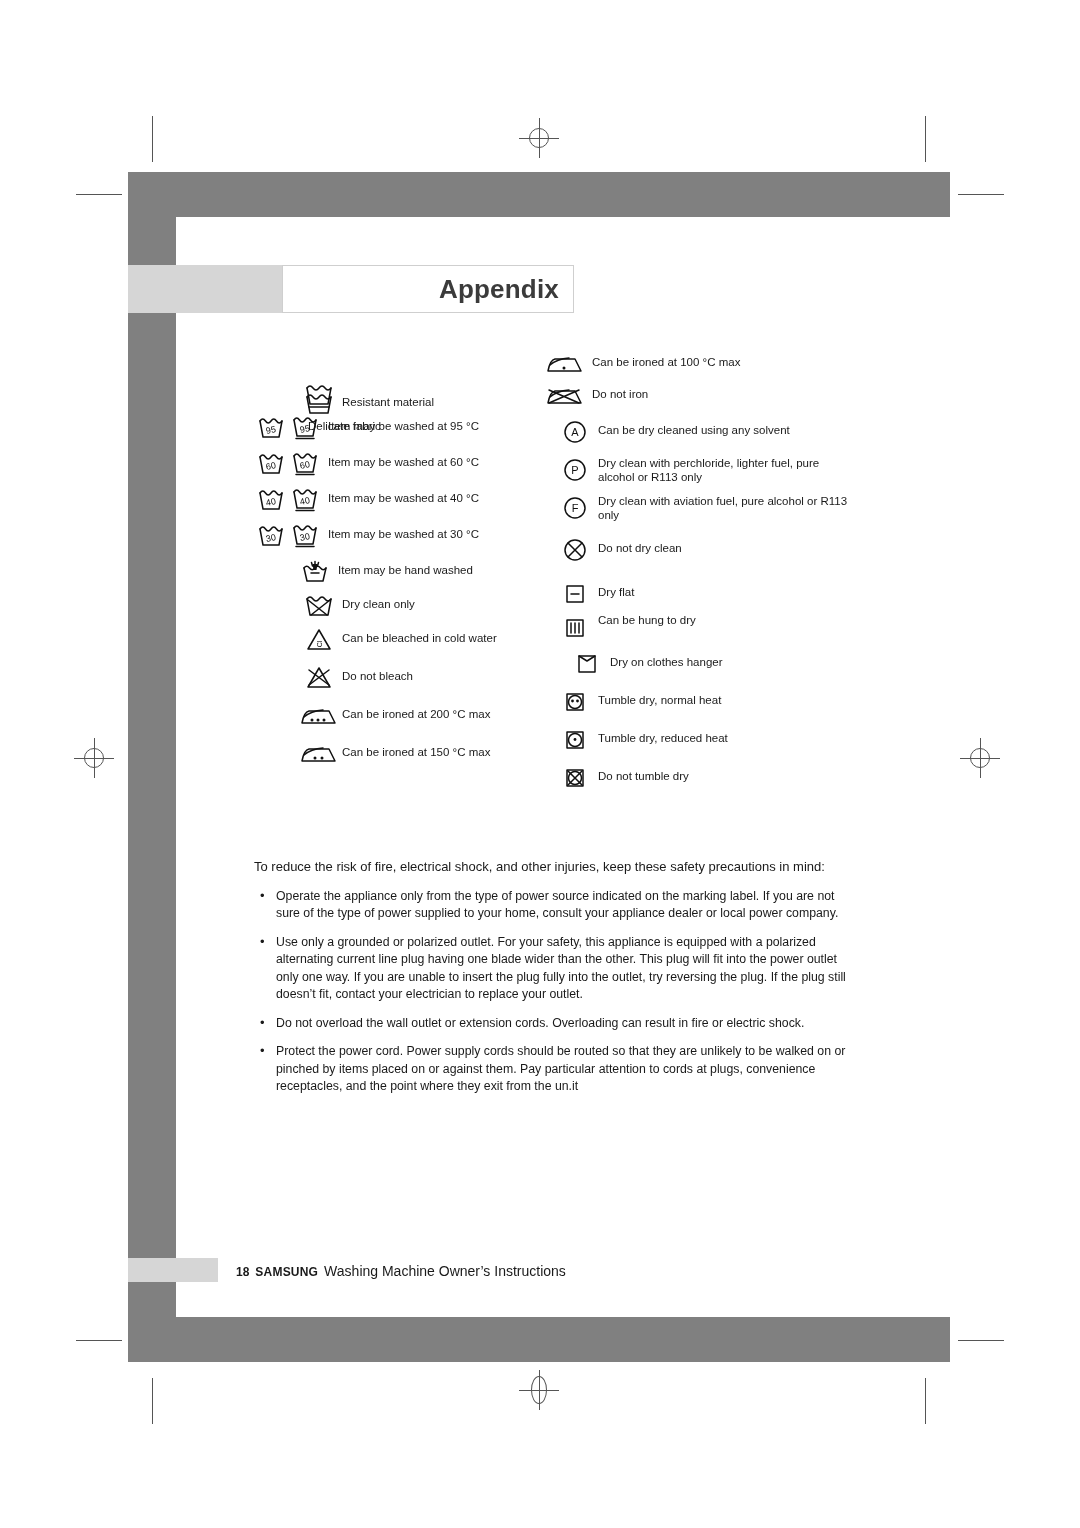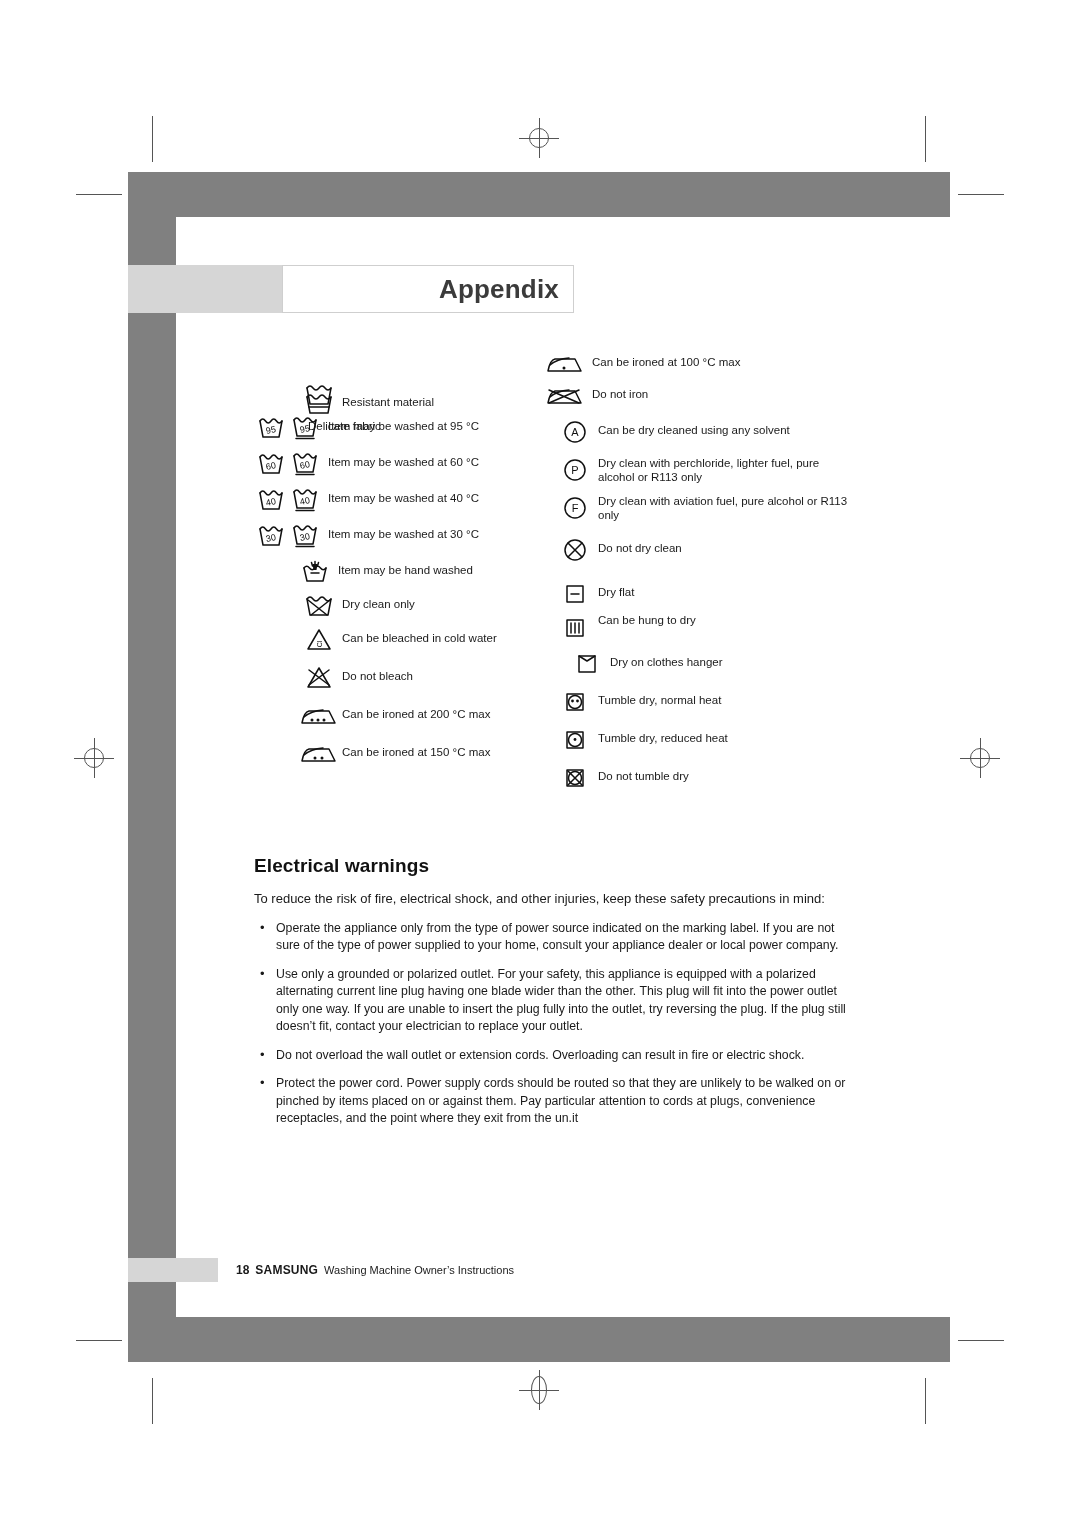--- a/index.html
+++ b/index.html
@@ -65,21 +65,21 @@
   .warn{position:absolute;left:254px;top:855px;width:598px;}
   .intro{font-size:13px;line-height:16.5px;margin:4px 0 12px 0;}
   ul.bullets{list-style:none;margin:0;padding:0;}
   ul.bullets li{position:relative;padding-left:22px;font-size:12.3px;line-height:17.5px;margin-bottom:11px;}
   ul.bullets li:before{content:"\2022";position:absolute;left:6px;top:-1px;font-size:13px;}
 
   
   .footer{position:absolute;left:236px;top:1263px;font-size:11px;display:flex;align-items:baseline;gap:6px;}
   .footer .pg{font-weight:bold;font-size:12px;}
   .footer .brand{font-weight:bold;font-size:12px;letter-spacing:.2px;}
-  .footer .sub{font-size:11px;}
+  .footer .sub{font-size:14px;}
 </style>
 </head>
 <body>
 
 <div class="page">
 
   <div class="crop-line" style="left:152px;top:116px;width:1px;height:46px;"></div>
   <div class="crop-line" style="left:925px;top:116px;width:1px;height:46px;"></div>
   <div class="crop-line" style="left:76px;top:194px;width:46px;height:1px;"></div>
   <div class="crop-line" style="left:958px;top:194px;width:46px;height:1px;"></div>
@@ -428,21 +428,20 @@
             </svg>
           </div>
           <div class="lbl">Do not tumble dry</div>
         </div>
 
       </div>
     </div>
   </div>
 
   <div class="warn">
-    <h2 class="sec second">Electrical warnings</h2>
     <p class="intro">To reduce the risk of fire, electrical shock, and other injuries, keep these safety precautions in mind:</p>
     <ul class="bullets">
       <li>Operate the appliance only from the type of power source indicated on the marking label. If you are not sure of the type of power supplied to your home, consult your appliance dealer or local power company.</li>
       <li>Use only a grounded or polarized outlet. For your safety, this appliance is equipped with a polarized alternating current line plug having one blade wider than the other. This plug will fit into the power outlet only one way. If you are unable to insert the plug fully into the outlet, try reversing the plug. If the plug still doesn’t fit, contact your electrician to replace your outlet.</li>
       <li>Do not overload the wall outlet or extension cords. Overloading can result in fire or electric shock.</li>
       <li>Protect the power cord. Power supply cords should be routed so that they are unlikely to be walked on or pinched by items placed on or against them. Pay particular attention to cords at plugs,  convenience receptacles, and the point where they exit from the un.it</li>
     </ul>
   </div>
 
   <div class="footer">

